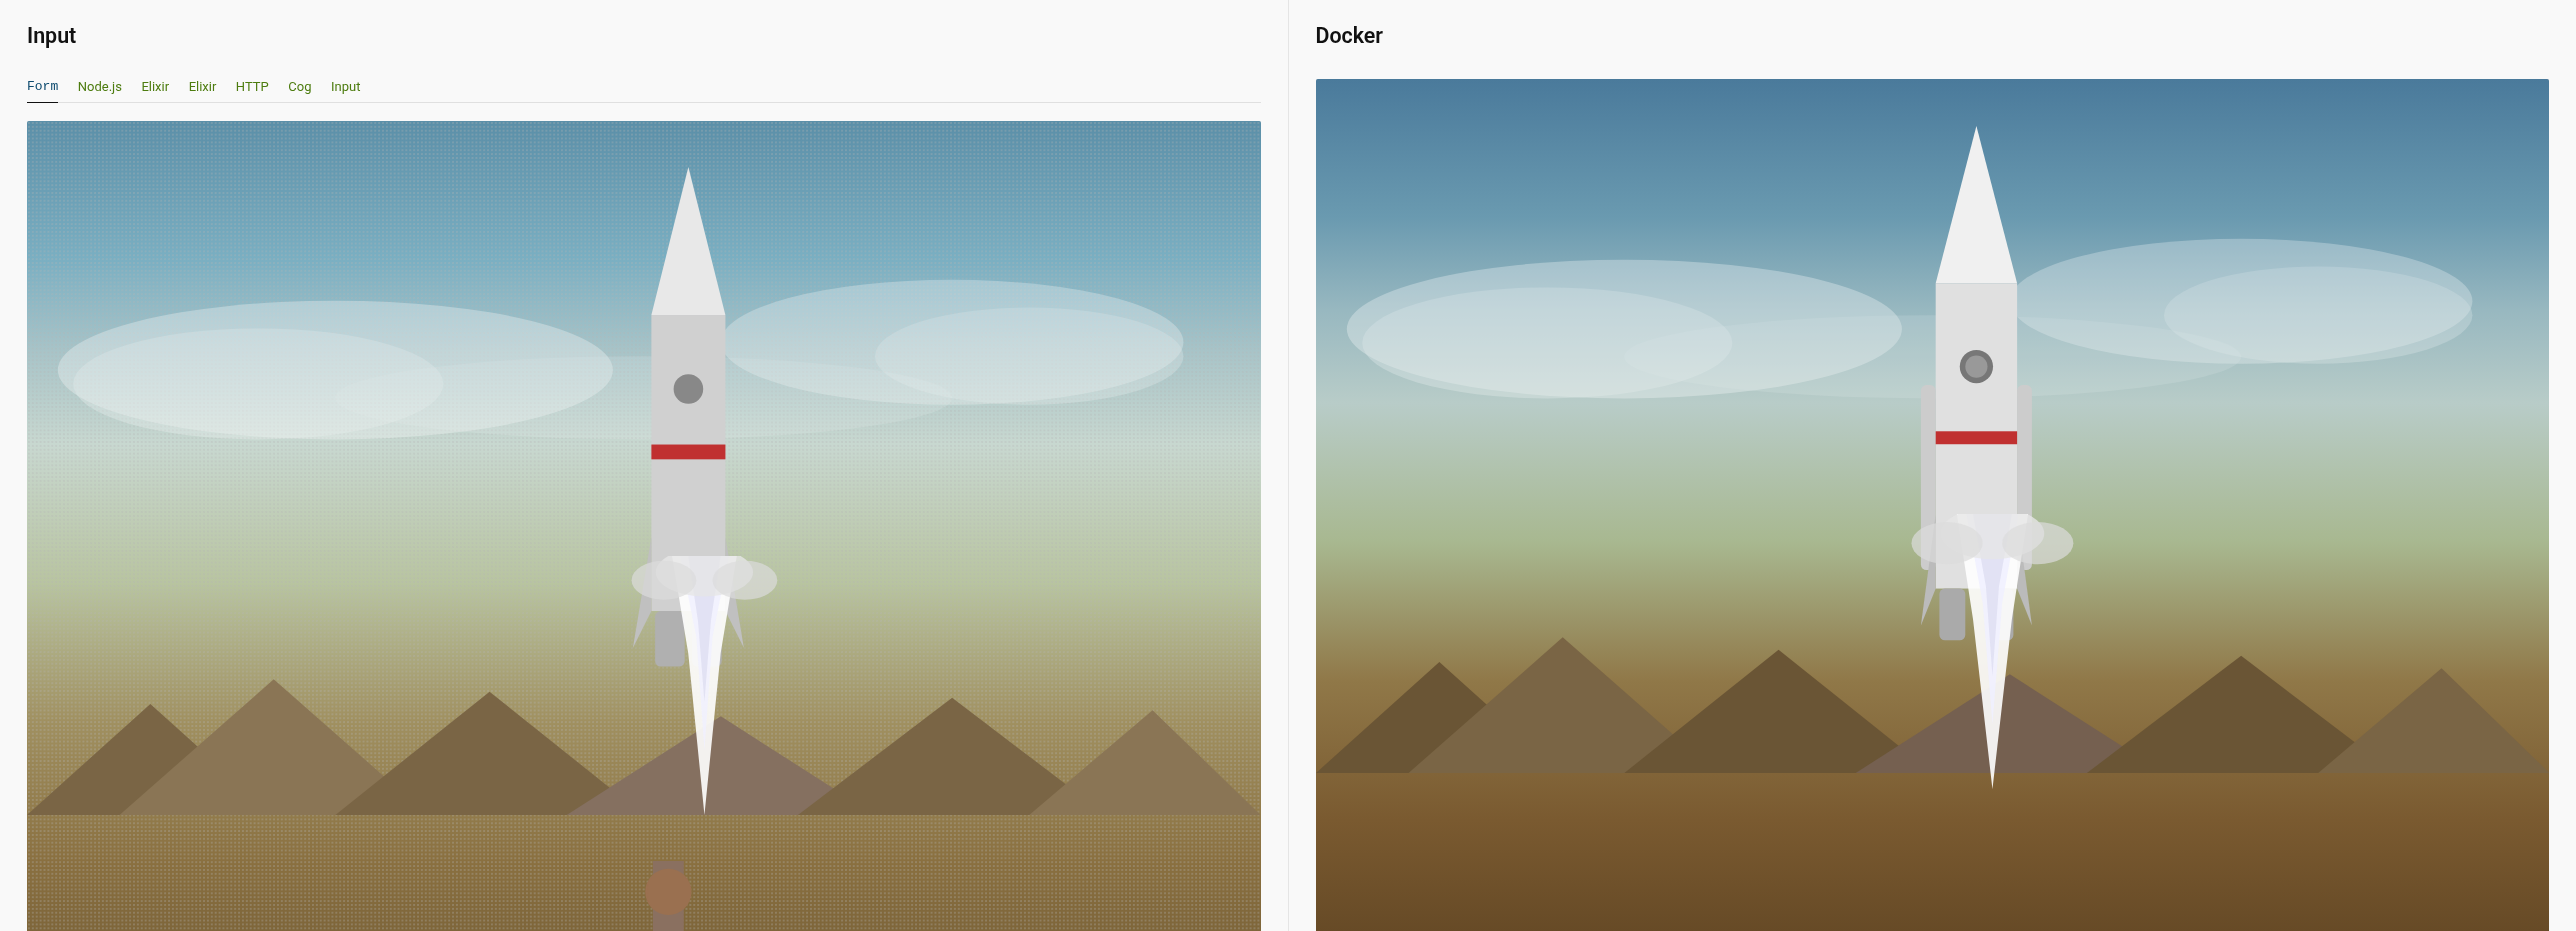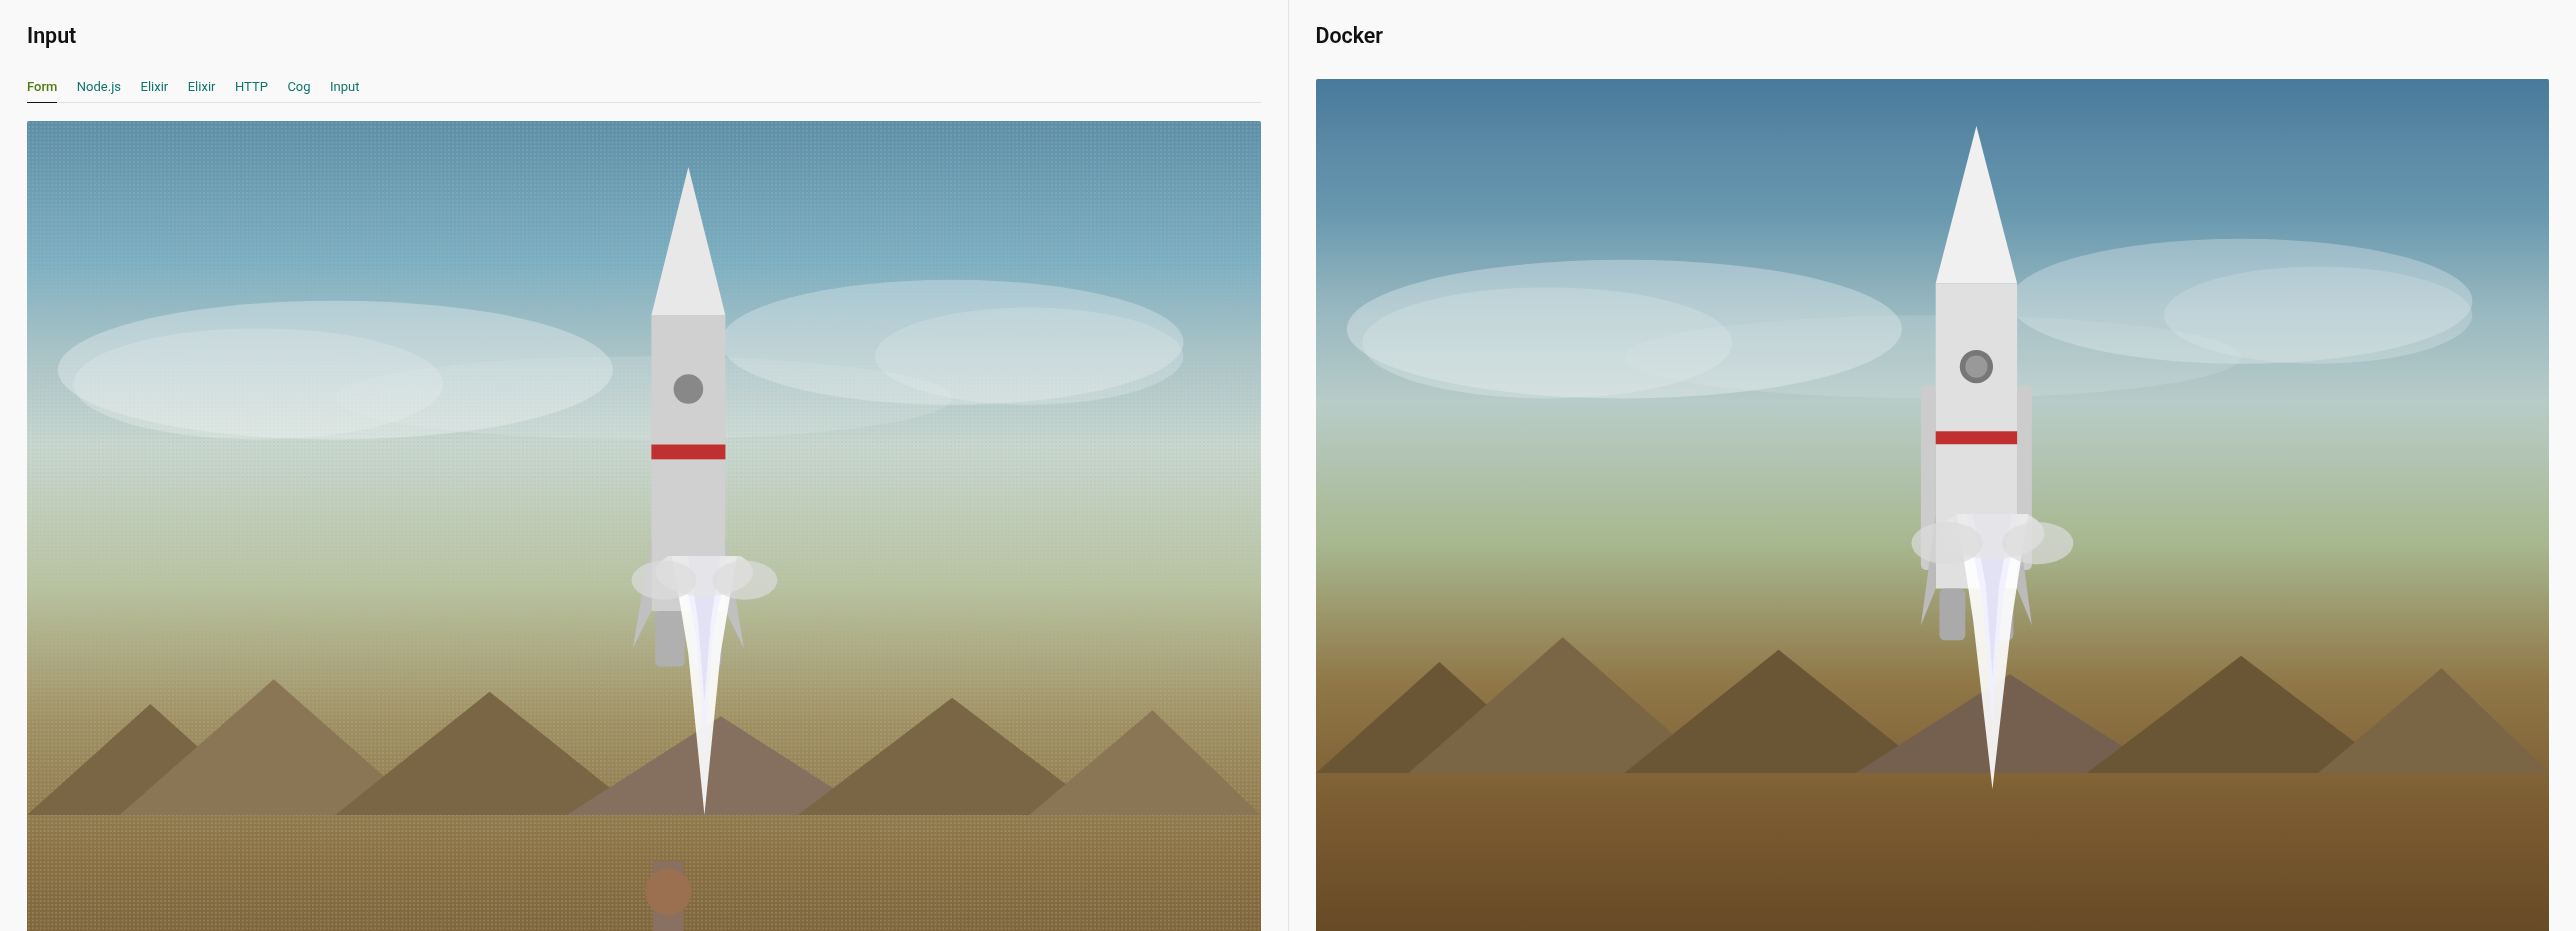--- a/index.html
+++ b/index.html
@@ -42,29 +42,30 @@
       display: flex;
       gap: 19.5px;
       margin-bottom: 17.5px;
       border-bottom: 1px solid #e0e0e0;
     }
 
     .tab {
       padding-bottom: 7.8px;
       cursor: pointer;
       font-size: 13px;
-      color: #0f766e;
+      color: #4d7c0f;
       border-bottom: 1.9px solid transparent;
       margin-bottom: -1px;
     }
 
     .tab.active {
-      color: #4d7c0f;
+      color: #0c4a6e;
       border-bottom: 1.9px solid #111;
       font-weight: 500;
+      font-family: Liberation Mono, monospace;
     }
 
     .image-container {
       width: 100%;
       background-color: #d0d0d0;
       border-radius: 1.9px;
       overflow: hidden;
       position: relative;
     }
 

